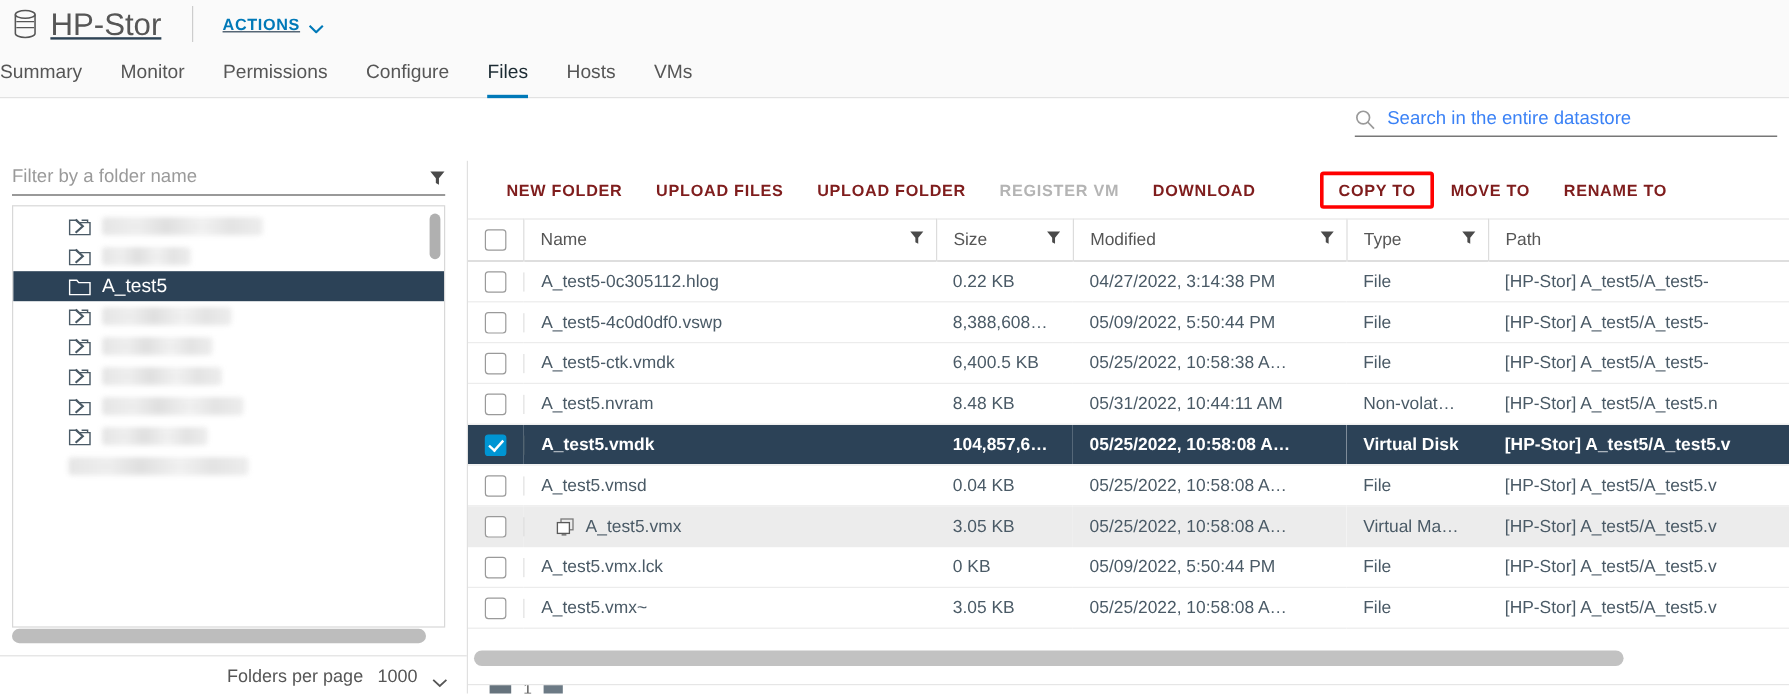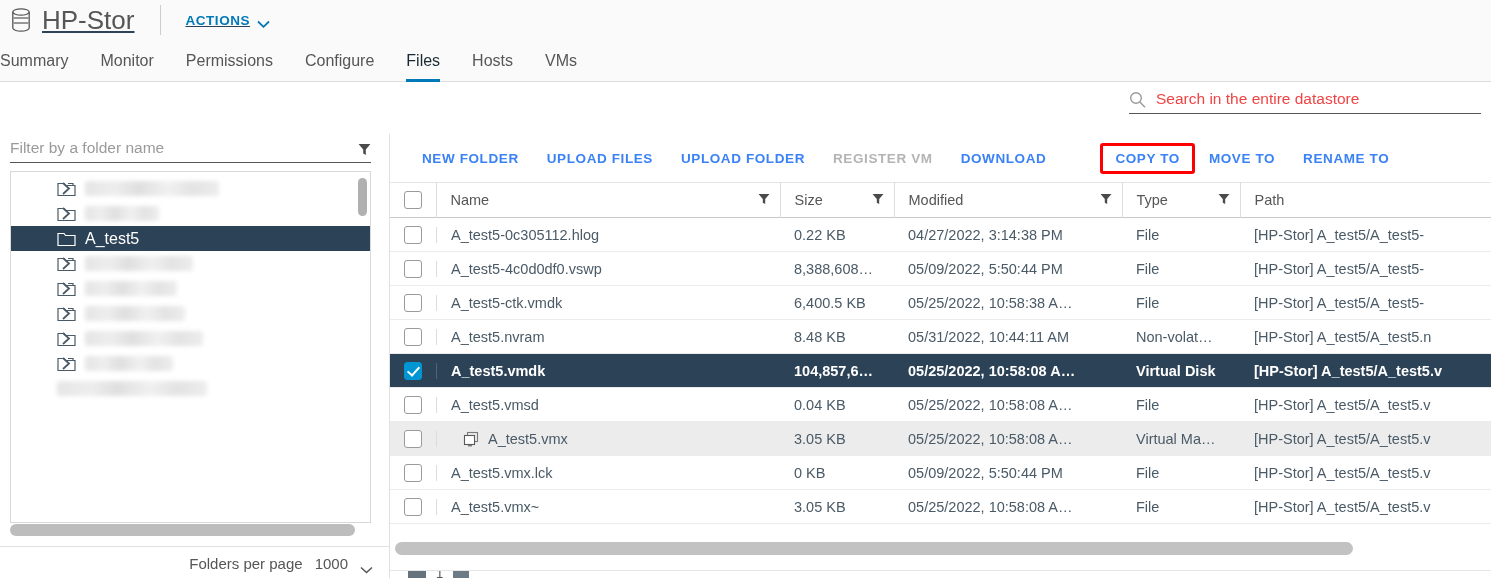--- a/index.html
+++ b/index.html
@@ -53,21 +53,21 @@
 
   
   .searchrow {
     height: 52px; background: #fff; position: relative;
   }
   .searchbox {
     position: absolute; right: 10px; top: 8px;
     width: 352px; display: flex; align-items: center; gap: 10px;
     border-bottom: 1px solid #565656; padding-bottom: 5px;
   }
-  .search-ph { font-size: 15.5px; color: #ef4444; }
+  .search-ph { font-size: 15.5px; color: #3b82f6; }
   .mag { width: 17px; height: 17px; flex: 0 0 auto; }
 
   
   .body { display: flex; height: 446px; }
 
   
   .left {
     width: 390px; flex: 0 0 390px; position: relative;
     border-right: 1px solid #e0e0e0; background:#fff;
   }
@@ -124,21 +124,21 @@
   .chev-sm { width: 13px; height: 8px; }
 
   
   .right { flex: 1; position: relative; background: #fff; min-width: 0; }
   .toolbar {
     height: 48px; display: flex; align-items: center;
     padding-left: 18px; gap: 0; white-space: nowrap; overflow: hidden;
   }
   .tbtn {
     font-size: 13.5px; font-weight: 600; letter-spacing: .6px;
-    color: #3b82f6; cursor: pointer; padding: 7px 14px; position: relative;
+    color: #7f1d1d; cursor: pointer; padding: 7px 14px; position: relative;
   }
   .tbtn.disabled { color: #b4b4b4; cursor: default; }
   .tbtn.highlight {
     border: 3px solid #ff0000; border-radius: 3px; padding: 5px 12px; margin-left: 40px;
   }
 
   
   .tablewrap { position: relative; }
   table.files { width: 100%; border-collapse: collapse; table-layout: fixed; }
   table.files th, table.files td {

